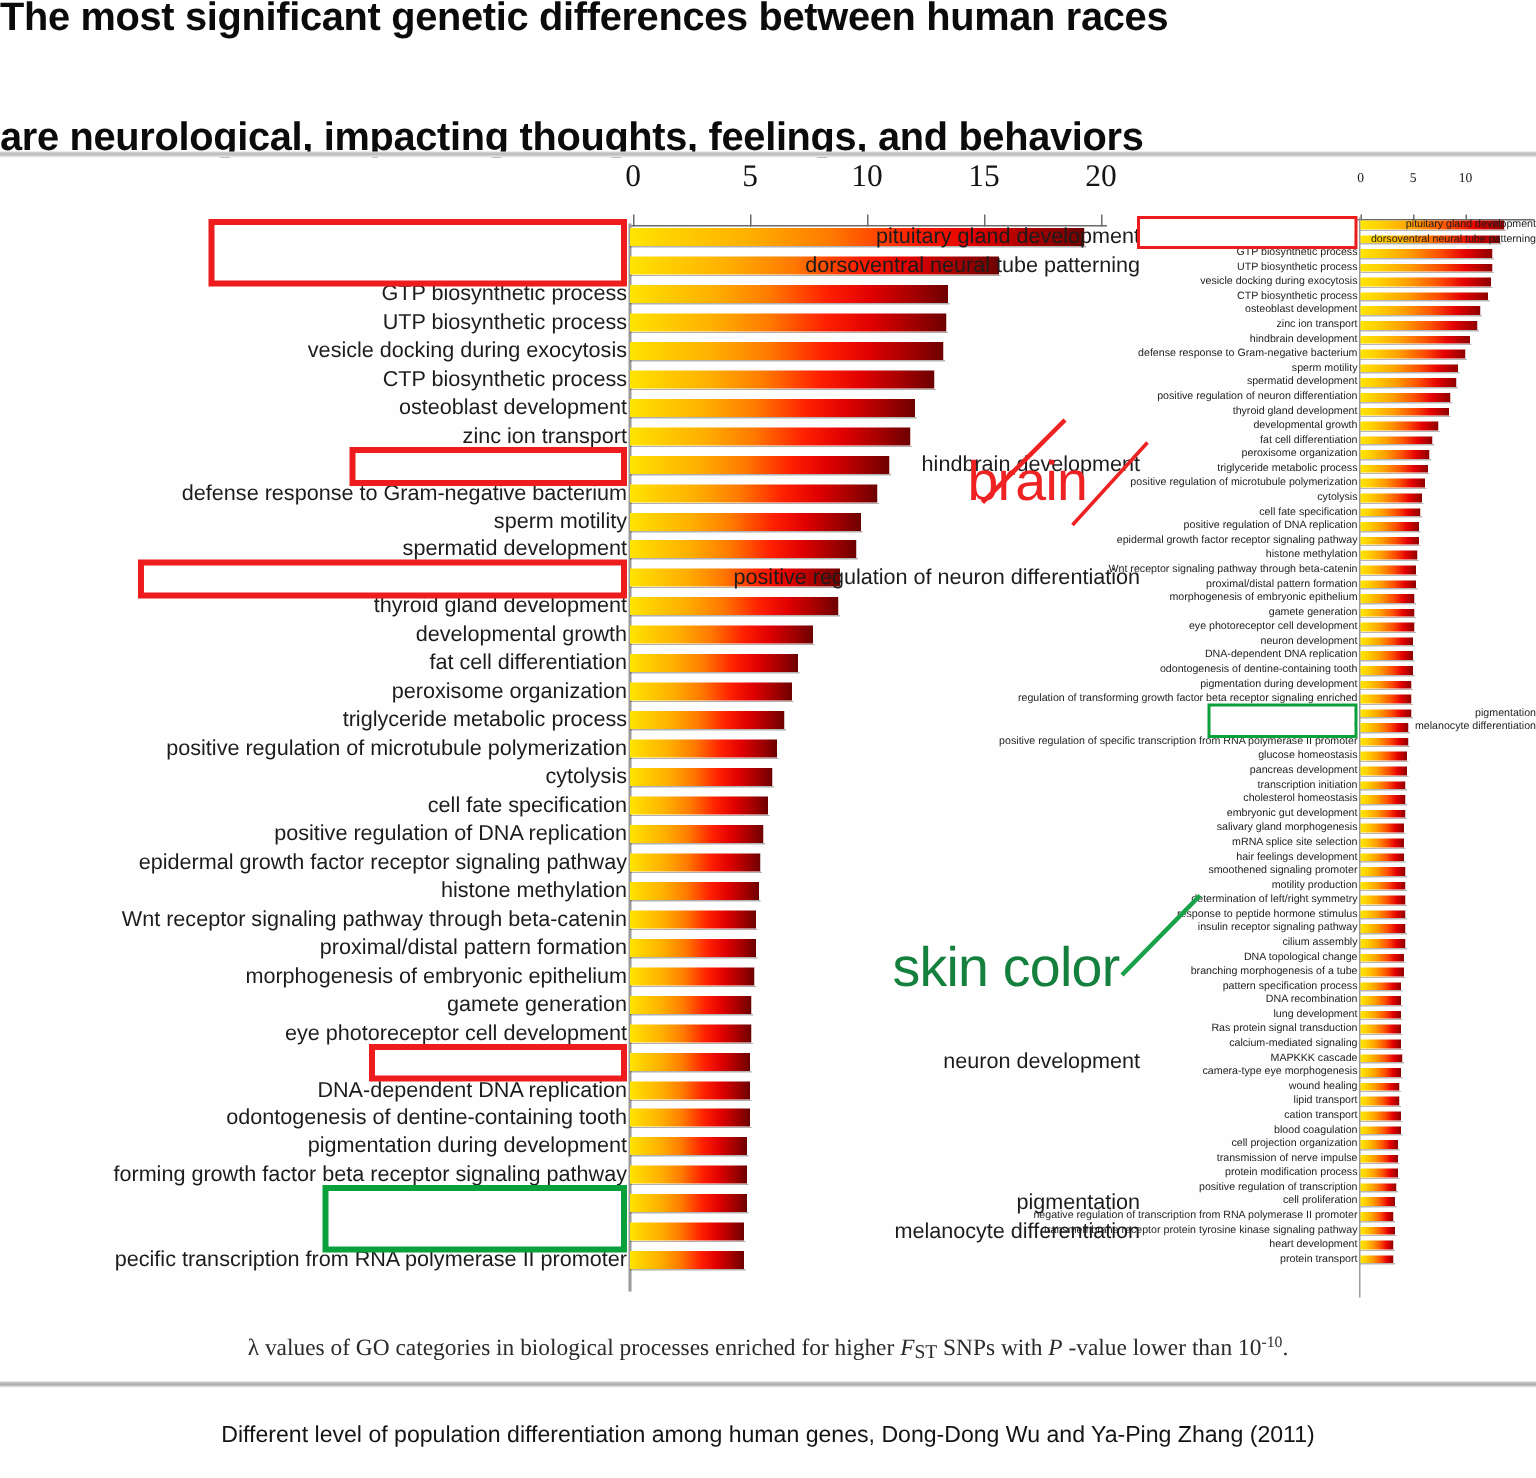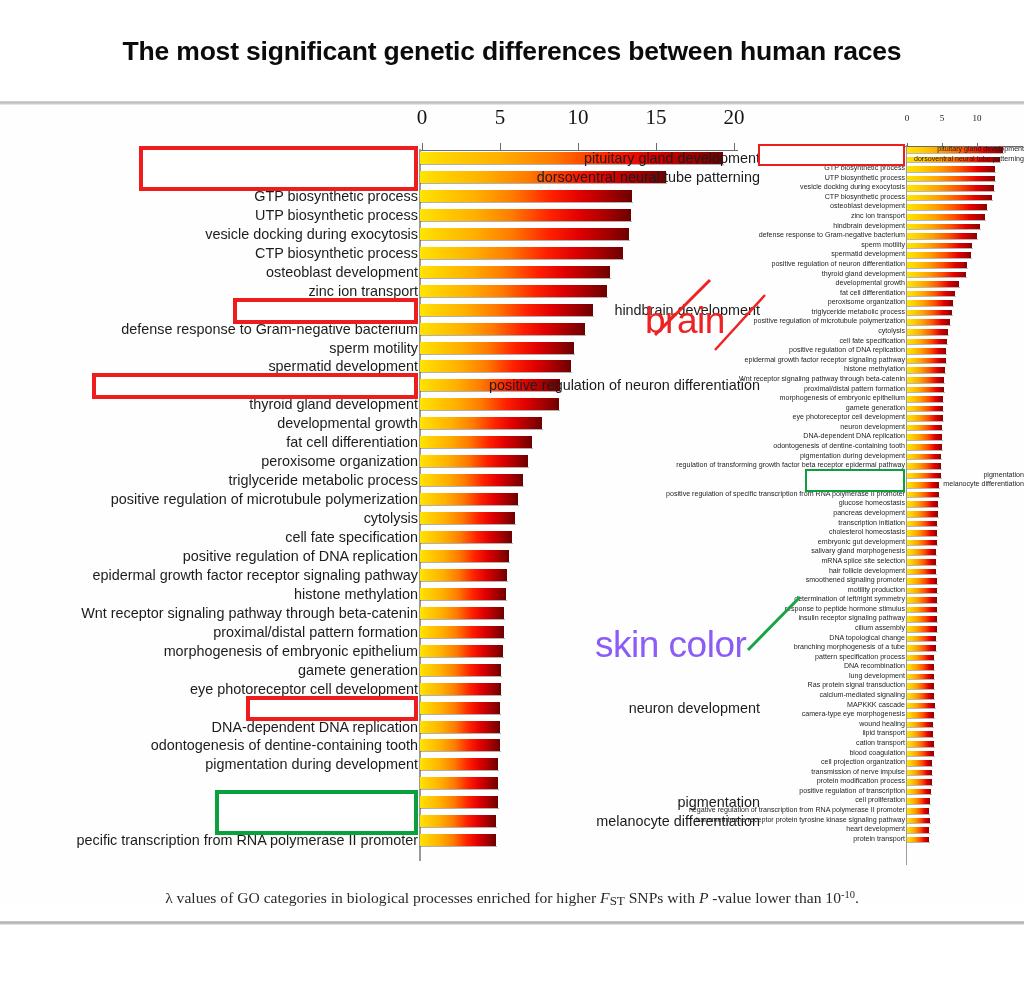--- a/index.html
+++ b/index.html
@@ -5,21 +5,21 @@
   html,body{margin:0;padding:0;}
   body{
     width:1024px;height:985px;background:#ffffff;
     font-family:"Liberation Sans", sans-serif;
     overflow:hidden;position:relative;
   }
   
   #title-band{
     position:absolute;left:0;top:0;width:1024px;height:102px;
     background:#ffffff;
-    display:flex;flex-direction:column;align-items:center;justify-content:center;gap:47px;
+    display:flex;flex-direction:column;justify-content:center;gap:47px;
   }
   #title-band .tline{
     font-size:26.5px;font-weight:bold;color:#0b0b0b;
     line-height:33px;letter-spacing:-0.2px;white-space:nowrap;
   }
   #title-rule{
     position:absolute;left:0;top:101px;width:1024px;height:4px;
     background:linear-gradient(to bottom,#d9d9d9 0%, #b9b9b9 45%, #f2f2f2 100%);
   }
   
@@ -77,21 +77,21 @@
   .hl-red{border:4px solid #ee1c1c;}
   .hl-red-thin{border:2px solid #ee1c1c;}
   .hl-green{border:4px solid #0aa13c;}
   .hl-green-thin{border:2px solid #0aa13c;}
   .hlfill{position:absolute;background:#ffffff;}
   .callout{
     position:absolute;white-space:nowrap;font-weight:normal;
     font-family:"Liberation Sans", sans-serif;
   }
   #callout-brain{font-size:37px;color:#ee2222;left:645px;top:195px;letter-spacing:-0.5px;}
-  #callout-skin{font-size:37px;color:#8b5cf6;left:595px;top:519px;letter-spacing:-0.5px;}
+  #callout-skin{font-size:37px;color:#15803d;left:595px;top:519px;letter-spacing:-0.5px;}
   
   #caption{
     position:absolute;left:0;top:882px;width:1024px;height:34px;
     display:flex;align-items:center;justify-content:center;
     font-family:"Liberation Serif", serif;font-size:15.6px;color:#2a2a2a;
   }
   #caption .sub{font-size:13px;vertical-align:-2px;}
   #caption .sup{font-size:10.5px;vertical-align:5px;}
   #caption i{font-style:italic;}
   #cap-rule{
@@ -106,20 +106,21 @@
   #source div{
     font-size:15.4px;color:#141414;line-height:25px;white-space:nowrap;
     font-family:"Liberation Sans", sans-serif;
   }
 </style>
 </head>
 <body>
 
 <div id="title-band">
   <div class="tline">The most significant genetic differences between human races</div>
+  <div class="tline">are neurological, impacting thoughts, feelings, and behaviors</div>
 </div>
 <div id="title-rule"></div>
 
 <div id="figure">
 
   <div id="big-chart">
     <div id="big-axis">
         <div class="tk" style="left: 2px;">0</div>
         <div class="tickline" style="left: 2px;"></div>
         <div class="tk" style="left: 80px;">5</div>
@@ -159,20 +160,21 @@
         <div class="bc-label" style="top: 481.85px;">histone methylation</div>
         <div class="bc-label" style="top: 500.8px;">Wnt receptor signaling pathway through beta-catenin</div>
         <div class="bc-label" style="top: 519.75px;">proximal/distal pattern formation</div>
         <div class="bc-label" style="top: 538.7px;">morphogenesis of embryonic epithelium</div>
         <div class="bc-label" style="top: 557.65px;">gamete generation</div>
         <div class="bc-label" style="top: 576.6px;">eye photoreceptor cell development</div>
         <div class="bc-label" style="top: 595.55px;">neuron development</div>
         <div class="bc-label" style="top: 614.5px;">DNA-dependent DNA replication</div>
         <div class="bc-label" style="top: 633.45px;">odontogenesis of dentine-containing tooth</div>
         <div class="bc-label" style="top: 652.4px;">pigmentation during development</div>
+        <div class="bc-label" style="top: 671.35px;">forming growth factor beta receptor signaling pathway</div>
         <div class="bc-label" style="top: 690.3px;">pigmentation</div>
         <div class="bc-label" style="top: 709.25px;">melanocyte differentiation</div>
         <div class="bc-label" style="top: 728.2px;">pecific transcription from RNA polymerase II promoter</div>
       </div>
     <div id="big-vaxis"></div>
     <div id="big-plot">
         <div class="bar" style="left: 0px; top: 3px; width: 302.64px;"></div>
         <div class="bar" style="left: 0px; top: 21.95px; width: 246.48px;"></div>
         <div class="bar" style="left: 0px; top: 40.9px; width: 212.16px;"></div>
         <div class="bar" style="left: 0px; top: 59.85px; width: 210.6px;"></div>
@@ -266,32 +268,32 @@
         <div class="sc-label" style="top: 261.34px;">histone methylation</div>
         <div class="sc-label" style="top: 270.92px;">Wnt receptor signaling pathway through beta-catenin</div>
         <div class="sc-label" style="top: 280.5px;">proximal/distal pattern formation</div>
         <div class="sc-label" style="top: 290.08px;">morphogenesis of embryonic epithelium</div>
         <div class="sc-label" style="top: 299.66px;">gamete generation</div>
         <div class="sc-label" style="top: 309.24px;">eye photoreceptor cell development</div>
         <div class="sc-label" style="top: 318.82px;">neuron development</div>
         <div class="sc-label" style="top: 328.4px;">DNA-dependent DNA replication</div>
         <div class="sc-label" style="top: 337.98px;">odontogenesis of dentine-containing tooth</div>
         <div class="sc-label" style="top: 347.56px;">pigmentation during development</div>
-        <div class="sc-label" style="top: 357.14px;">regulation of transforming growth factor beta receptor epidermal pathway</div>
+        <div class="sc-label" style="top: 357.14px;">regulation of transforming growth factor beta receptor signaling enriched</div>
         <div class="sc-label" style="top: 366.72px;">pigmentation</div>
         <div class="sc-label" style="top: 376.3px;">melanocyte differentiation</div>
         <div class="sc-label" style="top: 385.88px;">positive regulation of specific transcription from RNA polymerase II promoter</div>
         <div class="sc-label" style="top: 395.46px;">glucose homeostasis</div>
         <div class="sc-label" style="top: 405.04px;">pancreas development</div>
         <div class="sc-label" style="top: 414.62px;">transcription initiation</div>
         <div class="sc-label" style="top: 424.2px;">cholesterol homeostasis</div>
         <div class="sc-label" style="top: 433.78px;">embryonic gut development</div>
         <div class="sc-label" style="top: 443.36px;">salivary gland morphogenesis</div>
         <div class="sc-label" style="top: 452.94px;">mRNA splice site selection</div>
-        <div class="sc-label" style="top: 462.52px;">hair follicle development</div>
+        <div class="sc-label" style="top: 462.52px;">hair feelings development</div>
         <div class="sc-label" style="top: 472.1px;">smoothened signaling promoter</div>
         <div class="sc-label" style="top: 481.68px;">motility production</div>
         <div class="sc-label" style="top: 491.26px;">determination of left/right symmetry</div>
         <div class="sc-label" style="top: 500.84px;">response to peptide hormone stimulus</div>
         <div class="sc-label" style="top: 510.42px;">insulin receptor signaling pathway</div>
         <div class="sc-label" style="top: 520px; margin-left: 20px;">cilium assembly</div>
         <div class="sc-label" style="top: 529.58px;">DNA topological change</div>
         <div class="sc-label" style="top: 539.16px; margin-left: 28px;">branching morphogenesis of a tube</div>
         <div class="sc-label" style="top: 548.74px;">pattern specification process</div>
         <div class="sc-label" style="top: 558.32px;">DNA recombination</div>
@@ -409,13 +411,14 @@
   <div class="callout" id="callout-brain">brain</div>
   <div class="callout" id="callout-skin">skin color</div>
 </div>
 
 <div id="caption">
   <span><span>λ values of GO categories in biological processes enriched for higher </span><i>F</i><span class="sub">ST</span><span> SNPs with </span><i>P</i><span> -value lower than 10</span><span class="sup">-10</span><span>.</span></span>
 </div>
 <div id="cap-rule"></div>
 
 <div id="source">
+  <div>Different level of population differentiation among human genes, Dong-Dong Wu and Ya-Ping Zhang (2011)</div>
 </div>
 
 </body></html>

